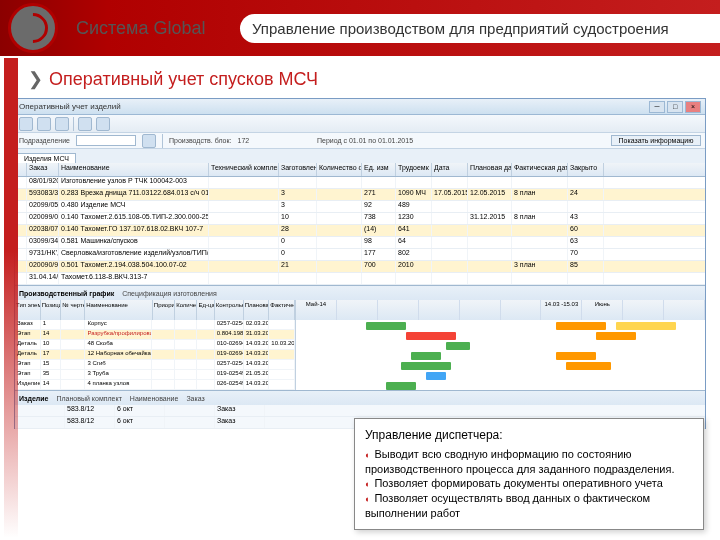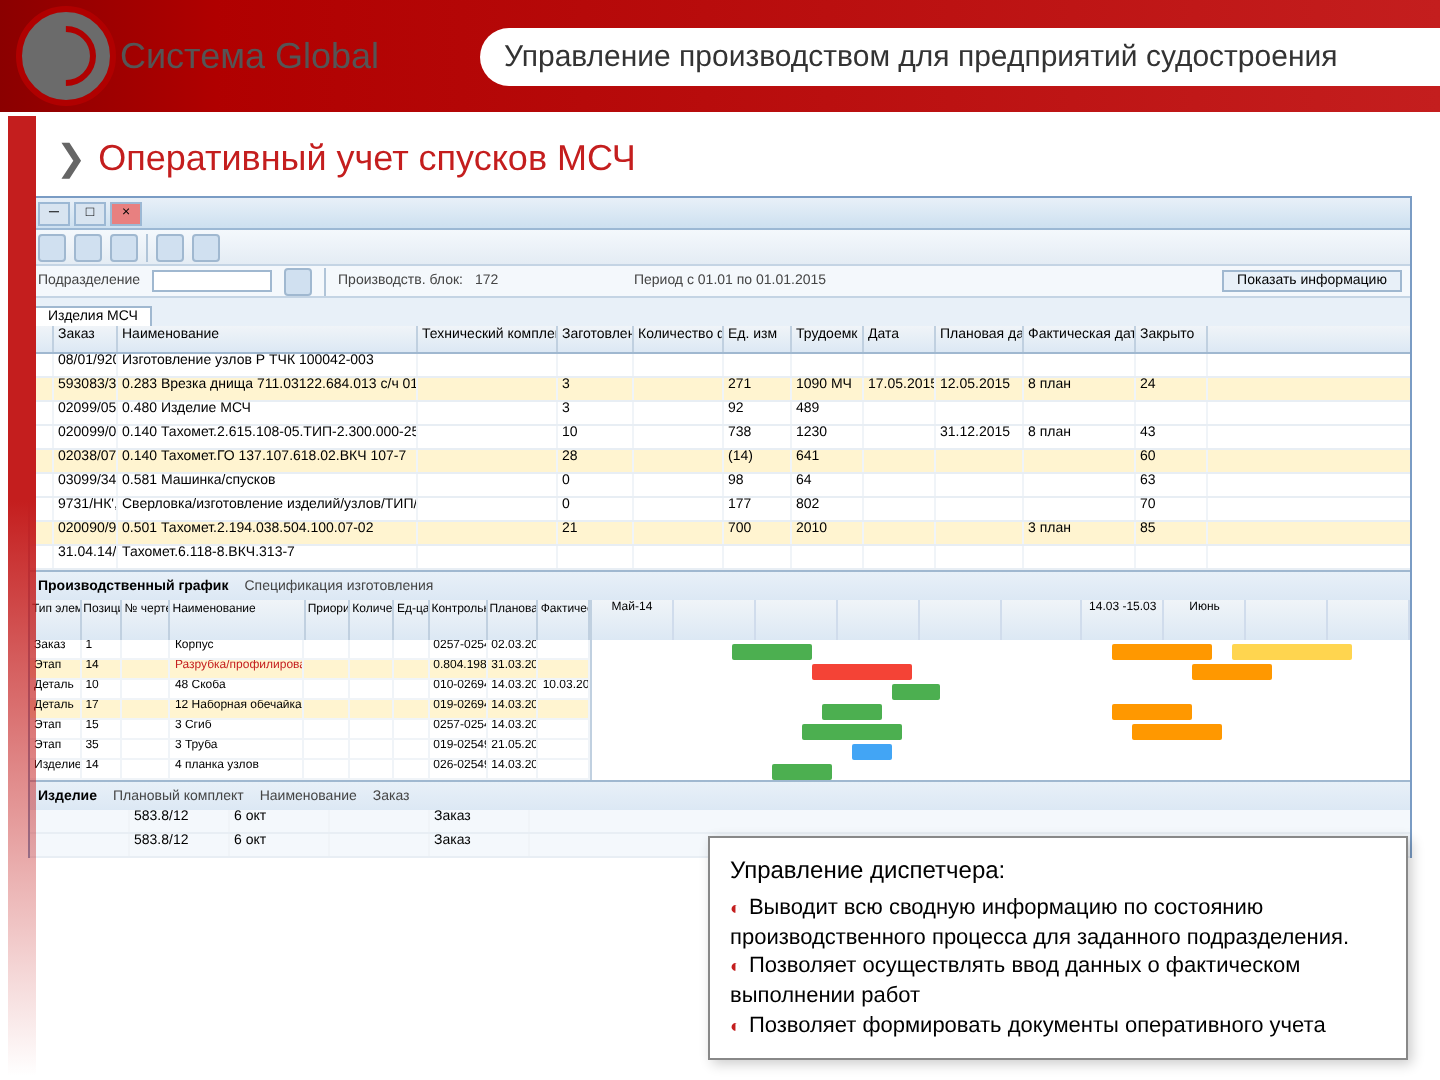--- a/index.html
+++ b/index.html
@@ -1,20 +1,20 @@
 <!DOCTYPE html>
 <html><head>
 <meta charset="utf-8">
 <style>
 *{margin:0;padding:0;box-sizing:border-box;font-family:Arial,sans-serif}
 body{width:720px;height:540px;background:#fff;position:relative;overflow:hidden}
 .header{height:56px;background:linear-gradient(to right,#8b0000 0%,#b00000 15%,#c41e1e 100%);display:flex;align-items:center;position:relative}
 .logo-circle{width:50px;height:50px;background:#6b6b6b;border-radius:50%;margin-left:8px;position:relative;border:3px solid #b00000;display:flex;align-items:center;justify-content:center}
 .logo-inner{width:30px;height:30px;border:3px solid #b00000;border-radius:50%;border-left-color:transparent;border-bottom-color:transparent;transform:rotate(45deg)}
-.sys-title{color:#555;font-size:18px;margin-left:2px;font-weight:500}
+.sys-title{color:#555;font-size:18px;margin-left:18px;font-weight:500}
 .header-sub{background:#fff;color:#333;font-size:15px;padding:6px 12px;border-radius:20px 0 0 20px;position:absolute;right:0;top:14px;width:480px}
 .decor{position:absolute;left:4px;top:58px;width:14px;height:480px;background:linear-gradient(to bottom,#c41e1e,#c41e1e 40%,transparent)}
 .section-title{color:#c41e1e;font-size:18px;font-weight:500;margin:12px 0 8px 28px}
 .section-title::before{content:'❯';margin-right:6px;color:#666}
 .app-window{margin:0 14px;border:1px solid #7a9cc4;background:#f0f4f8;font-size:8px}
 .titlebar{background:linear-gradient(#e8f0f8,#cde0f0);height:16px;display:flex;align-items:center;padding:0 4px;border-bottom:1px solid #9cb8d4}
 .titlebar-txt{flex:1;color:#333;font-size:8px}
 .win-btns{display:flex;gap:2px}
 .win-btn{width:16px;height:12px;background:#d8e4f0;border:1px solid #9cb8d4;font-size:7px;text-align:center;line-height:10px}
 .win-close{background:#e88080}
@@ -67,20 +67,21 @@
     </div>
   <div class="sys-title">Система Global</div>
   <div class="header-sub">Управление производством для предприятий судостроения</div>
 </div>
 <div class="decor"></div>
 
 <div class="section-title">Оперативный учет спусков МСЧ</div>
 
 <div class="app-window">
   <div class="titlebar">
+    <span class="titlebar-txt">Оперативный учет изделий</span>
     <div class="win-btns">
       <div class="win-btn">─</div>
       <div class="win-btn">□</div>
       <div class="win-btn win-close">×</div>
     </div>
   </div>
 
   <div class="toolbar">
     <div class="tb-icon"></div>
     <div class="tb-icon"></div>
@@ -412,16 +413,16 @@
           <div class="gc" style="width: 50px;">Заказ</div>
         </div>
       </div>
   </div>
 </div>
 
 <div class="callout">
   <div class="callout-title">Управление диспетчера:</div>
   <ul>
     <li>Выводит всю сводную информацию по состоянию производственного процесса для заданного подразделения.</li>
+    <li>Позволяет формировать документы оперативного учета</li>
     <li>Позволяет осуществлять ввод данных о фактическом выполнении работ</li>
-    <li>Позволяет формировать документы оперативного учета</li>
   </ul>
 </div>
 
 </body></html>

